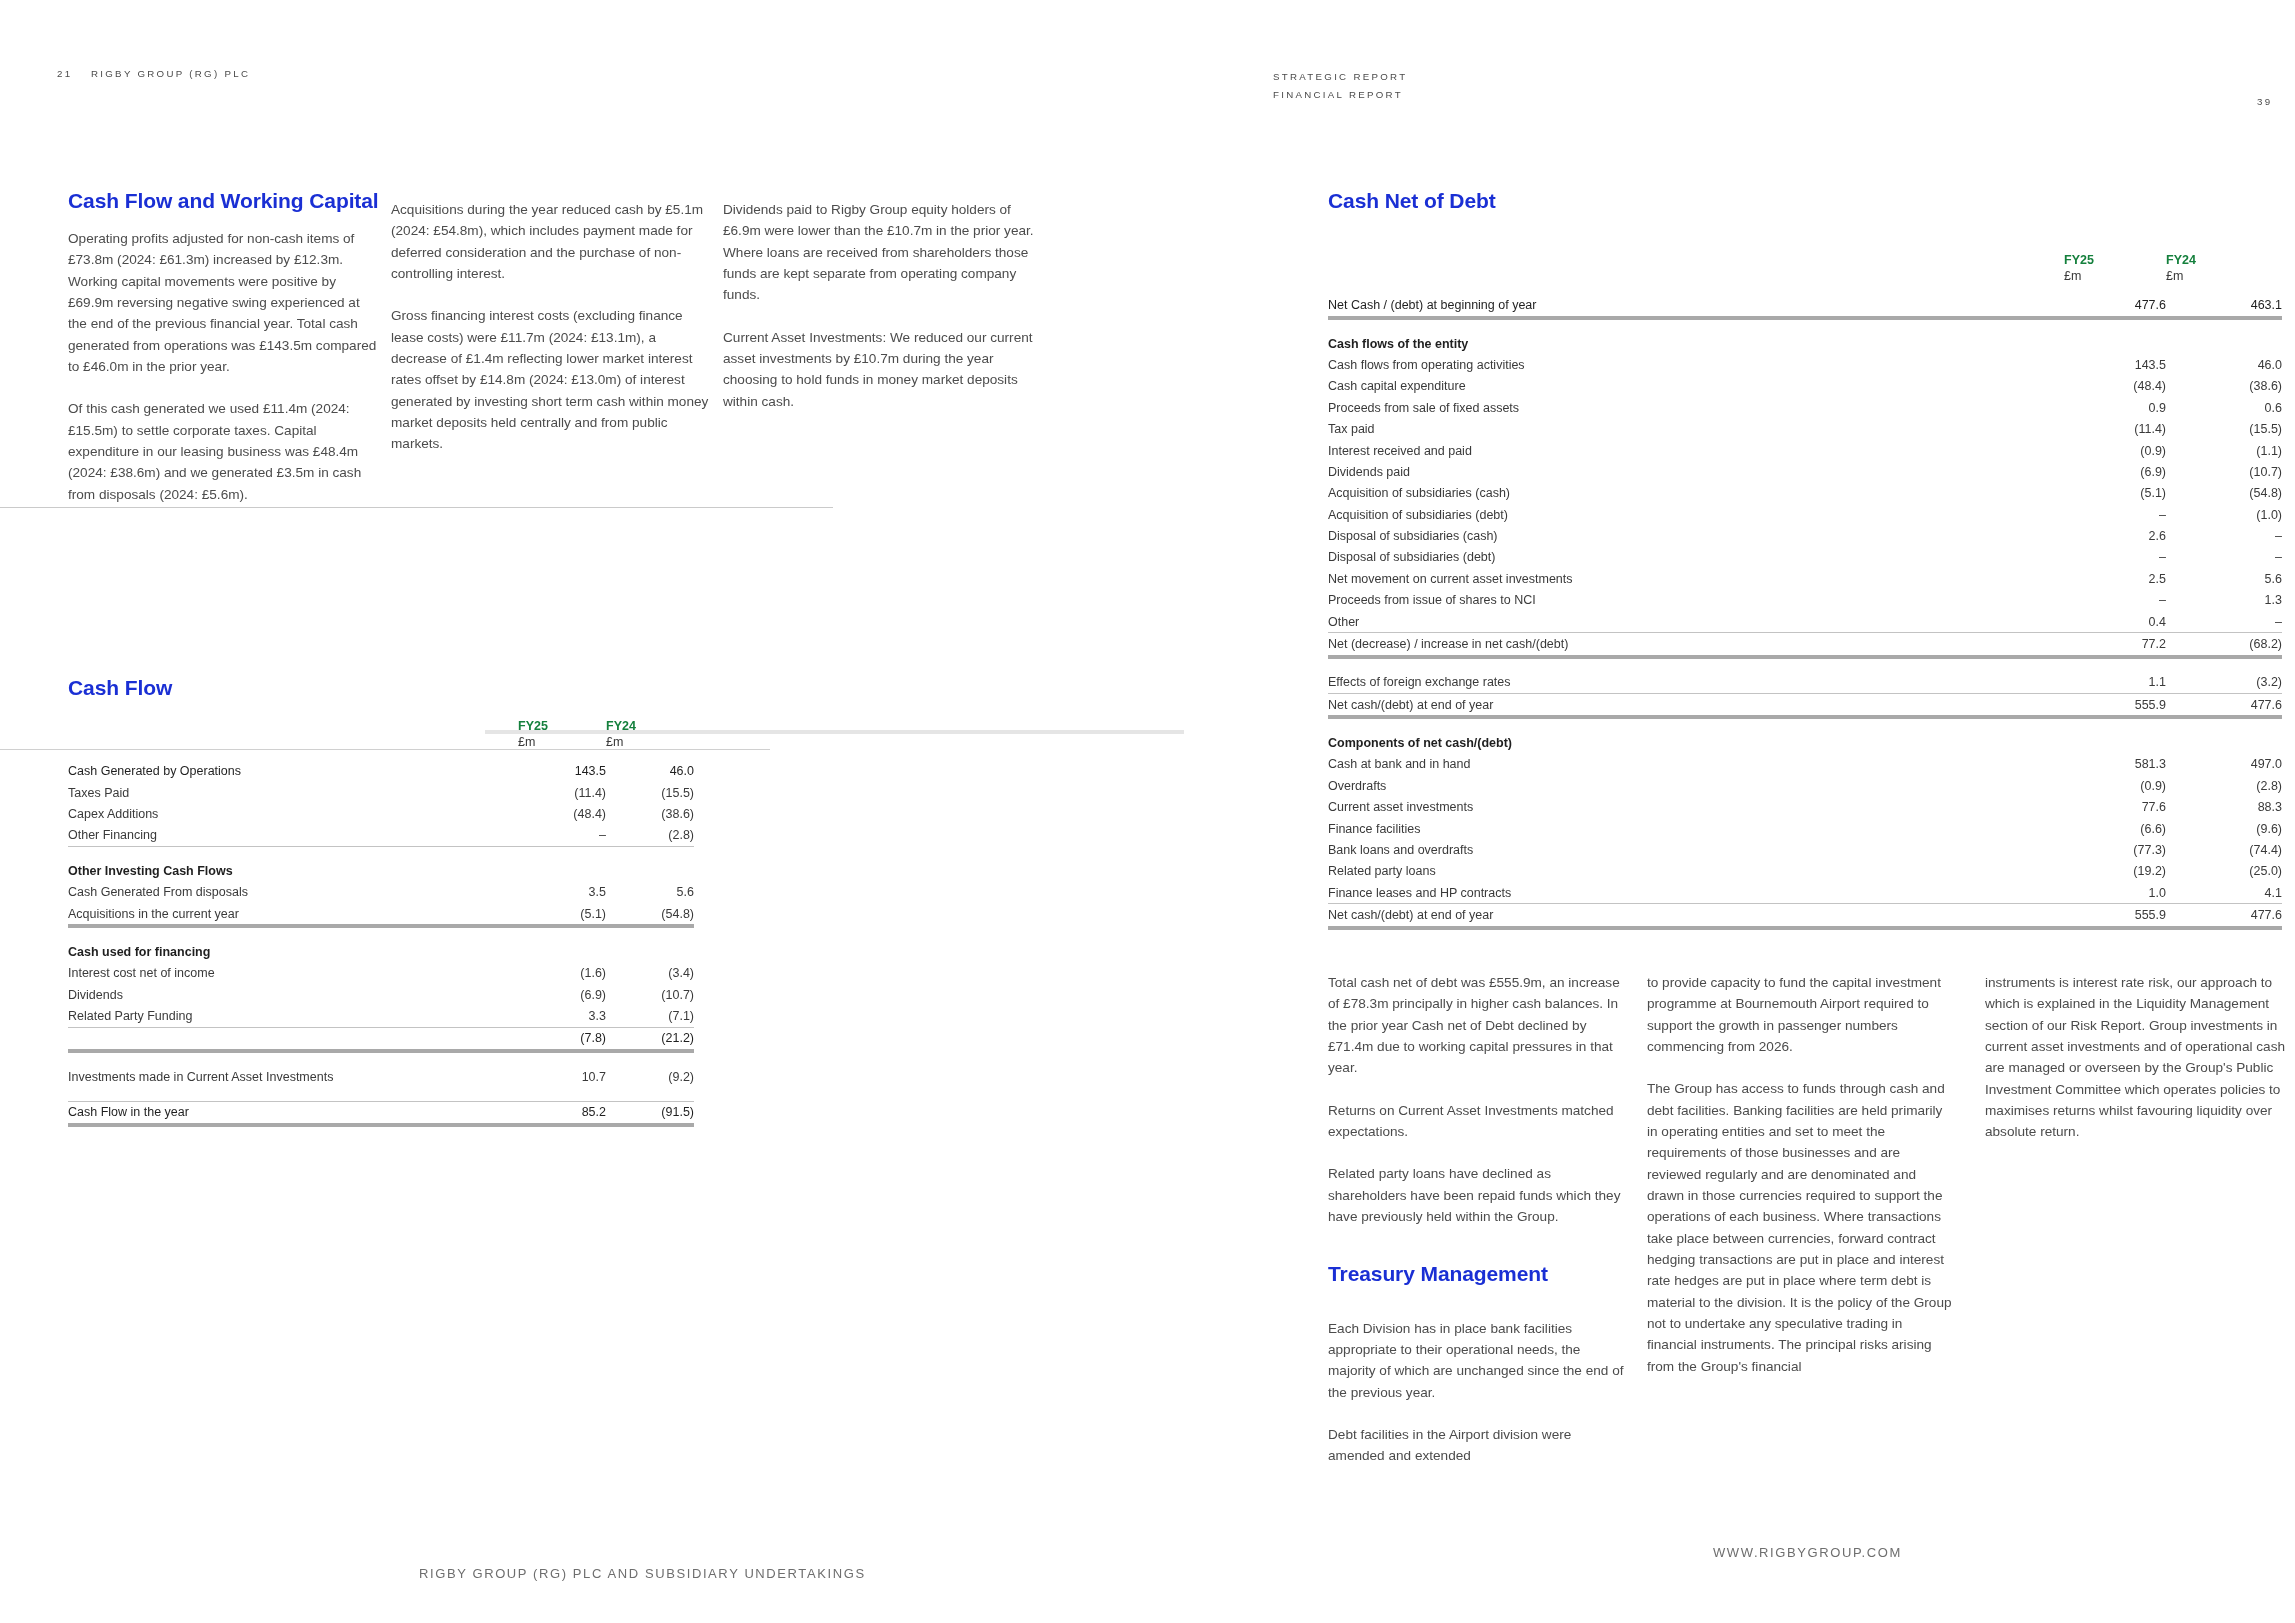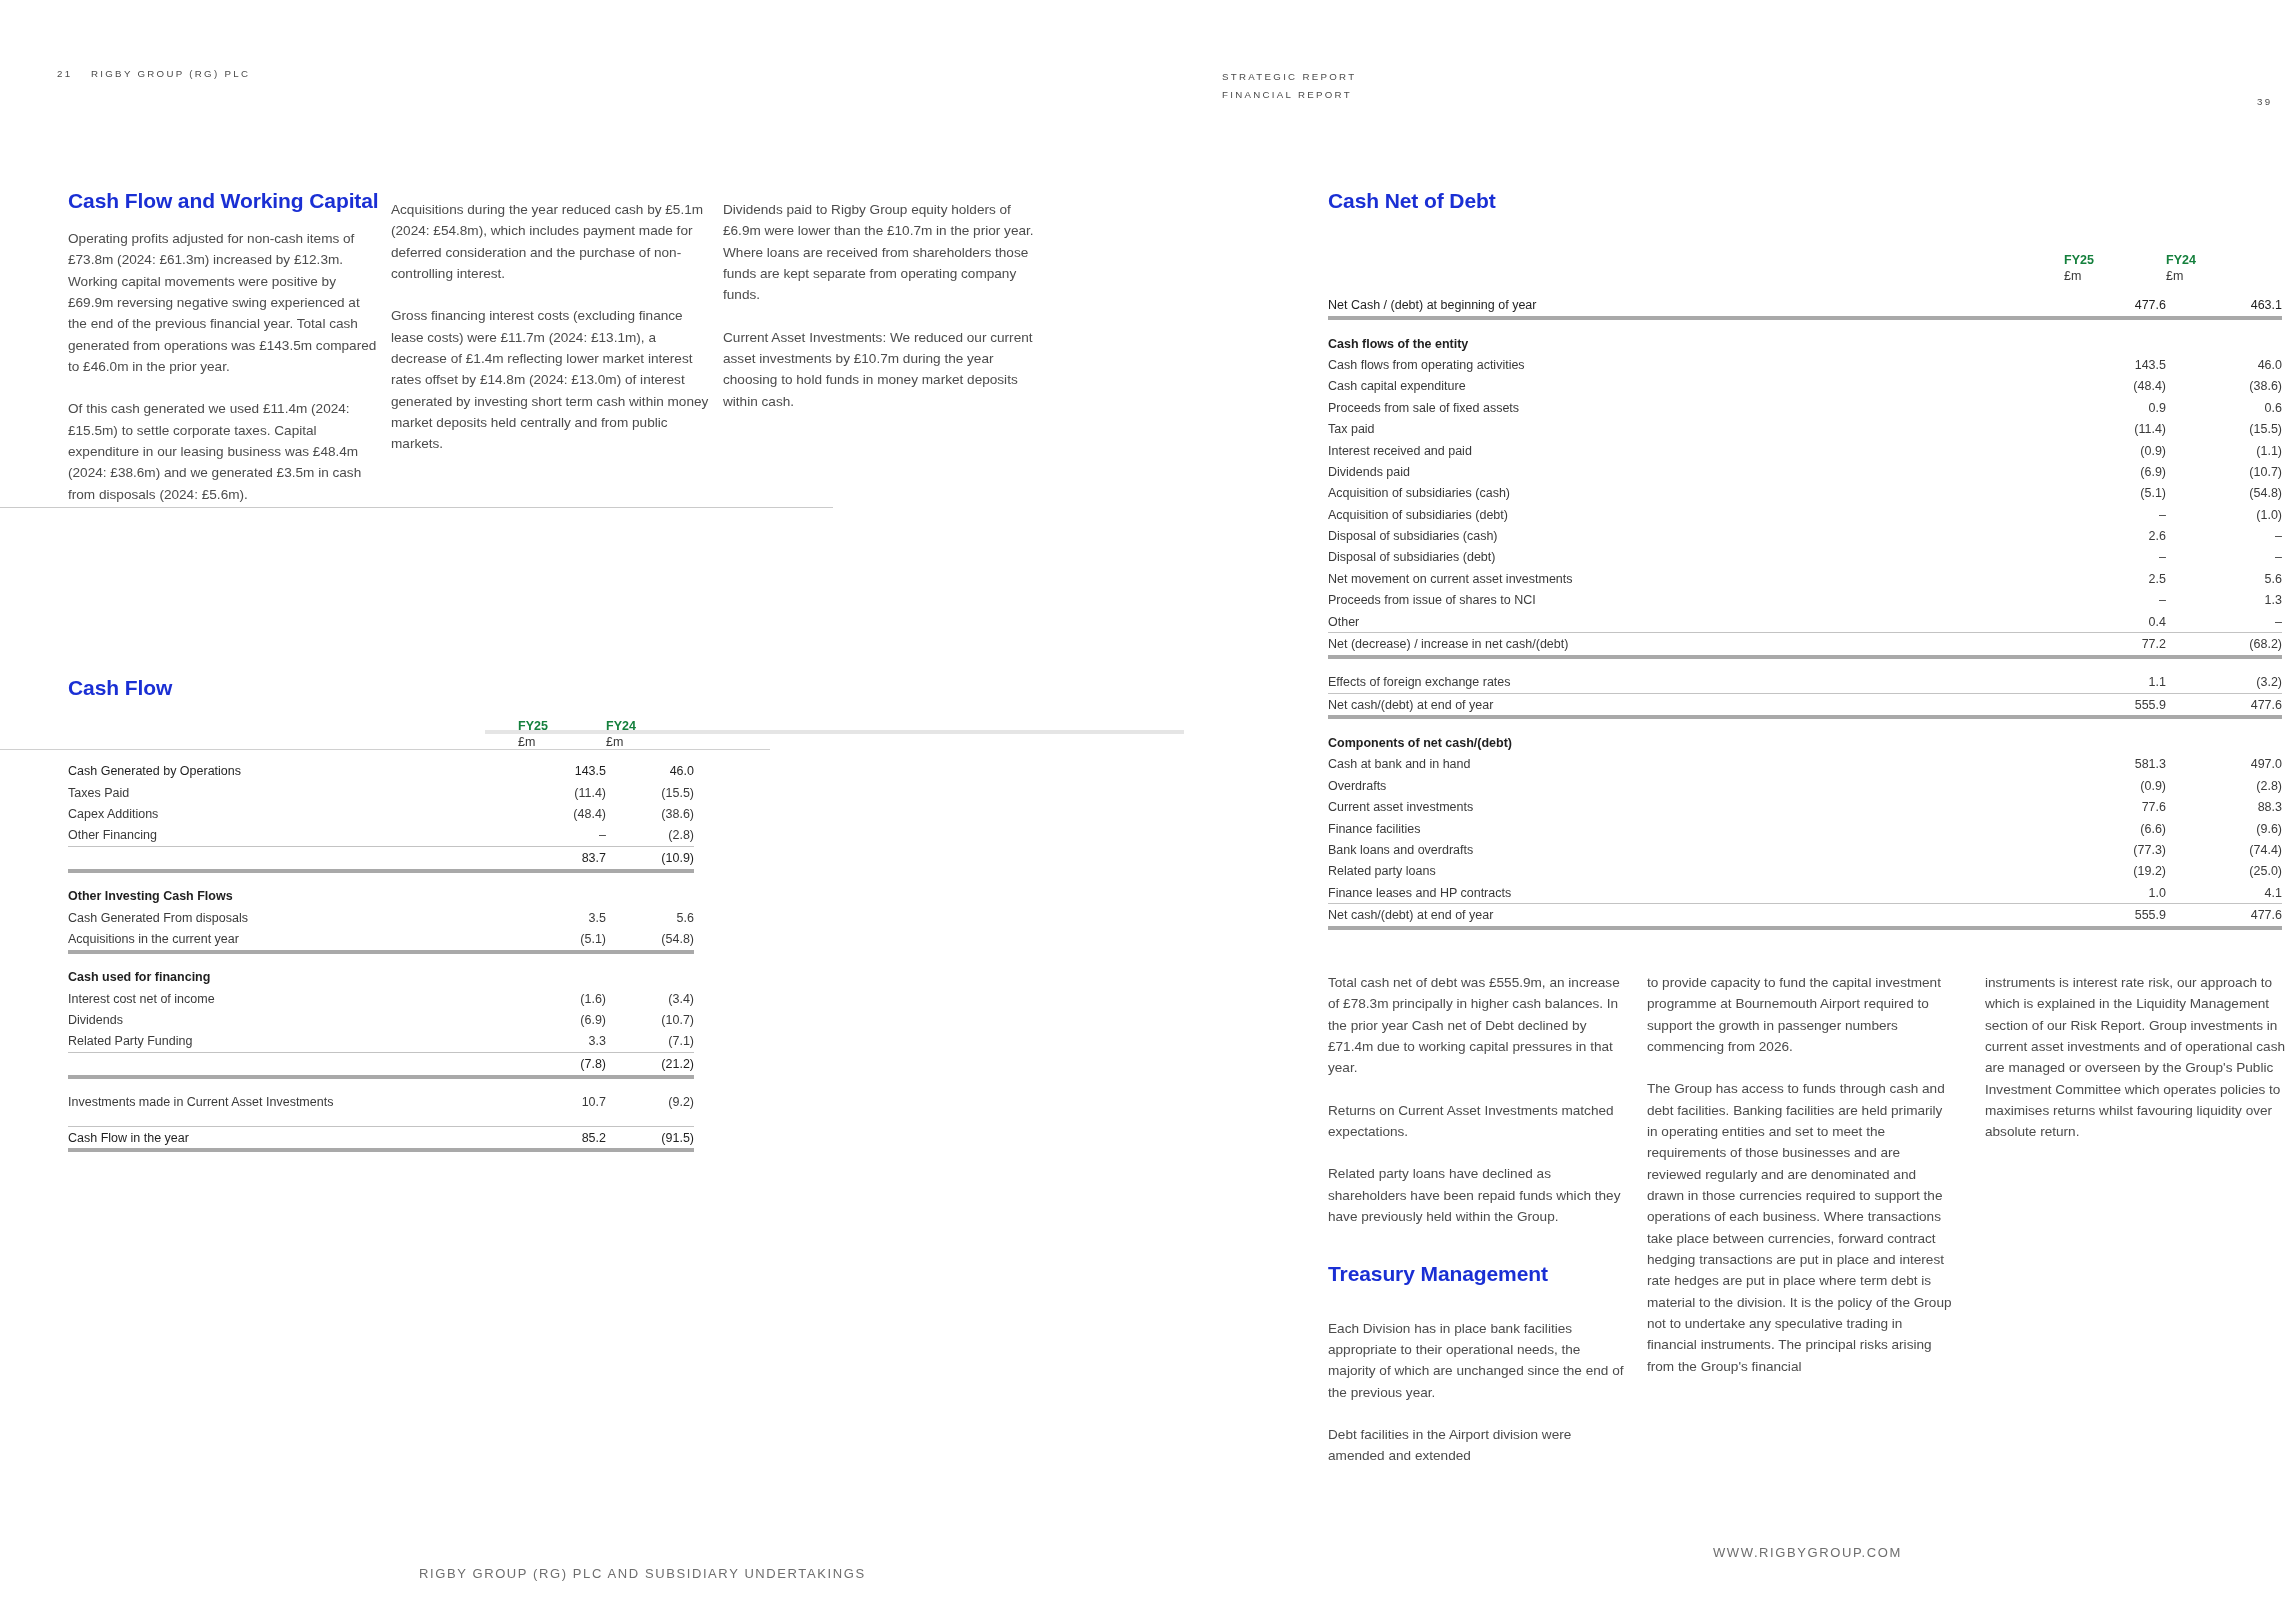--- a/index.html
+++ b/index.html
@@ -136,25 +136,20 @@
         <div class="trow">
           <span class="lbl">Capex Additions</span>
           <span class="v v1">(48.4)</span>
           <span class="v v2">(38.6)</span>
         </div>
         <div class="trow rb">
           <span class="lbl">Other Financing</span>
           <span class="v v1">–</span>
           <span class="v v2">(2.8)</span>
         </div>
-        <div class="trow bold rbt">
-          <span class="lbl"></span>
-          <span class="v v1">83.7</span>
-          <span class="v v2">(10.9)</span>
-        </div>
         <div class="trow spacer">
           <span class="lbl"></span>
           <span class="v v1"></span>
           <span class="v v2"></span>
         </div>
         <div class="trow section">
           <span class="lbl">Other Investing Cash Flows</span>
           <span class="v v1"></span>
           <span class="v v2"></span>
         </div>
@@ -217,21 +212,21 @@
           <span class="lbl">Cash Flow in the year</span>
           <span class="v v1">85.2</span>
           <span class="v v2">(91.5)</span>
         </div>
       </div>
 
     <div class="pg-footer" style="left:419px;top:1566px;">RIGBY GROUP (RG) PLC AND SUBSIDIARY UNDERTAKINGS</div>
   </div>
 
   <div>
-    <div class="pg-header" style="left:1222px;top:68px;line-height:1.85;">
+    <div class="pg-header" style="left:1273px;top:68px;line-height:1.85;">
       <div>STRATEGIC REPORT</div>
       <div>FINANCIAL REPORT</div>
     </div>
     <div class="pg-header" style="left:2257px;top:68px;margin-top:28px;">39</div>
 
     <h2 class="section-heading" style="left:1328px;top:189px;">Cash Net of Debt</h2>
 
     <div class="doc-table" id="right-table" style="left:1328px;top:252px;width:954px;">
       <div class="thead">
         <span class="v v1">FY25</span>

